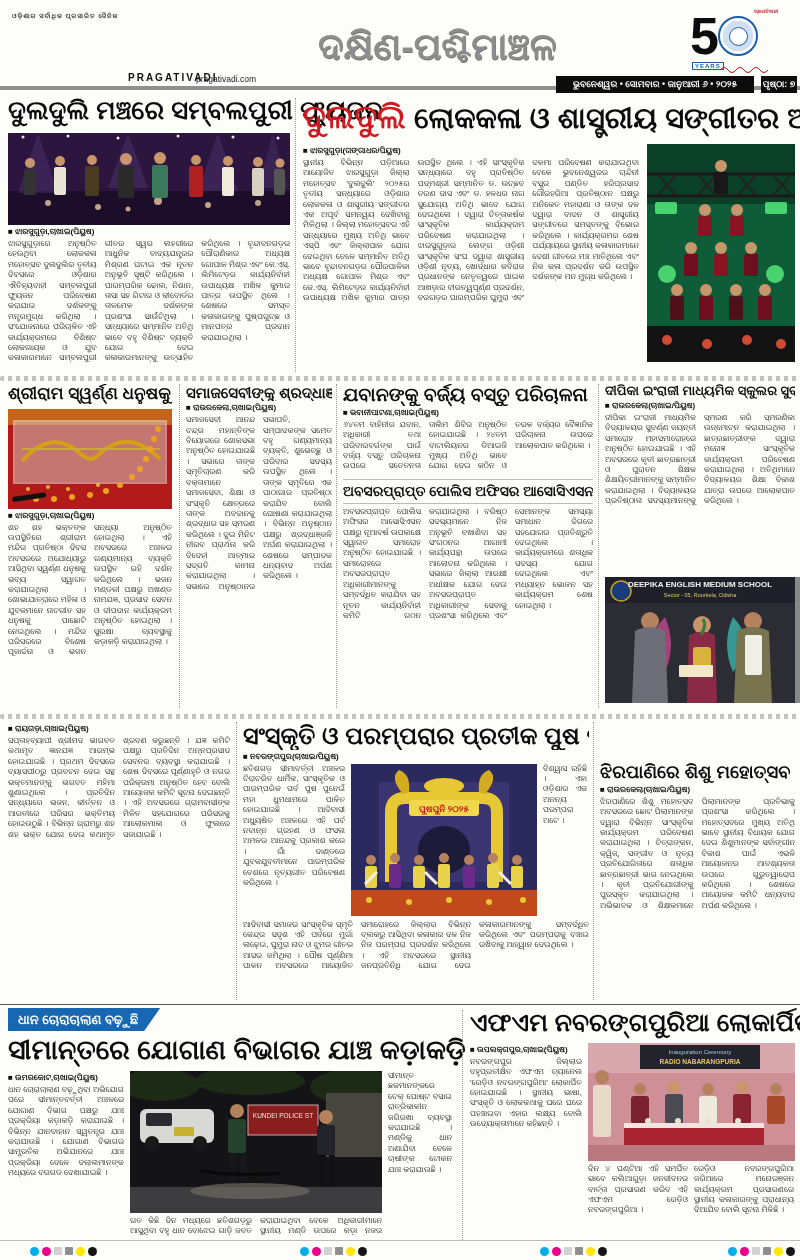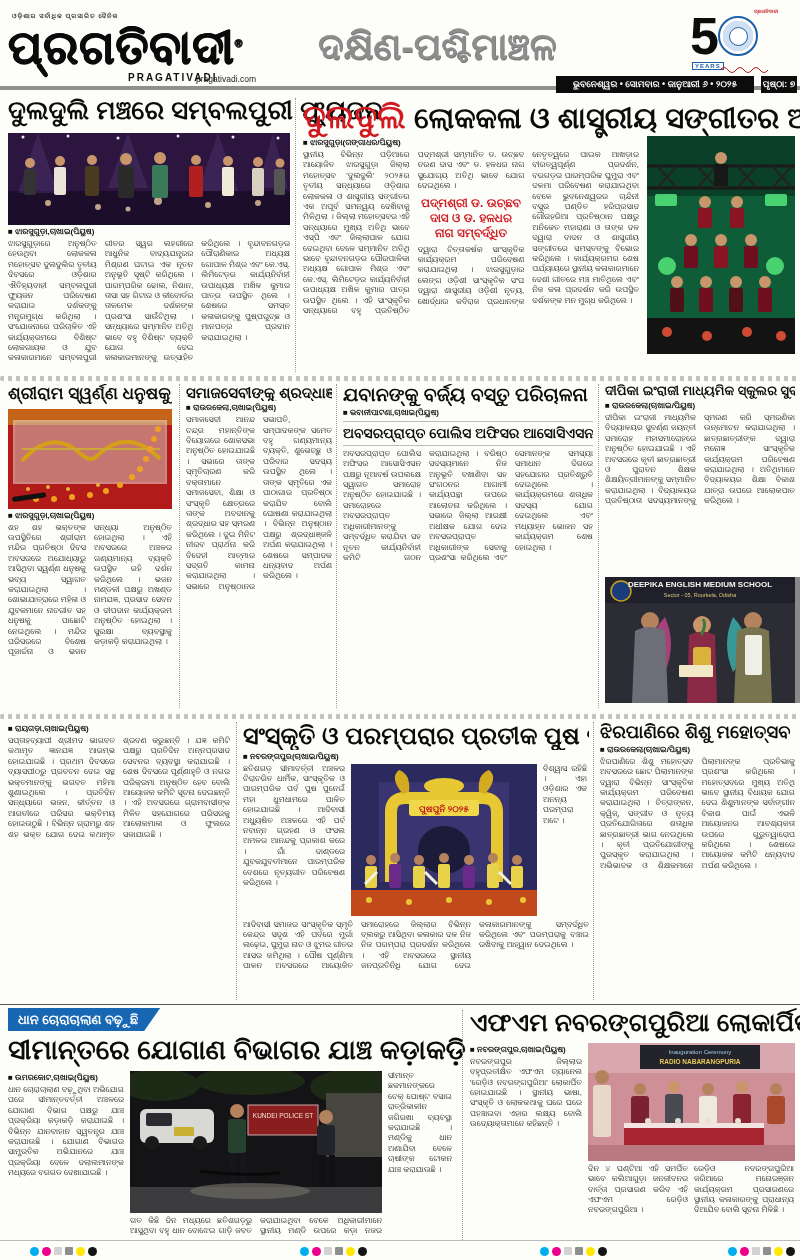--- a/index.html
+++ b/index.html
@@ -58,21 +58,20 @@
   .cmyk { position:absolute; top:1246px; height:10px; display:flex; gap:3px; align-items:center; }
   .cmyk i { display:block; width:9px; height:9px; border-radius:50%; }
   .cmyk .sq { border-radius:1px; width:8px; height:8px; }
 </style>
 </head>
 <body>
 
 <div class="page">
 
   <div class="tagline">ଓଡ଼ିଶାର ସର୍ବାଧିକ ପ୍ରସାରିତ ଦୈନିକ</div>
-  <div class="mast"><span>ପ୍ରଗତିବାଦୀ</span><sup>®</sup></div>
   <div class="mast-en">PRAGATIVADI</div>
   <div class="mast-web">pragativadi.com</div>
   <div class="edition">ଦକ୍ଷିଣ-ପଶ୍ଚିମାଞ୍ଚଳ</div>
 
   <div class="logo50">
     <div class="brand-small">ପ୍ରଗତିବାଦୀ</div>
     <div class="five">5</div>
     <div class="emblem"></div>
     <div class="years">YEARS</div>
     <svg class="squiggle" viewBox="0 0 60 10">
@@ -135,26 +134,25 @@
       </svg>
     </div>
     <div class="byline">■ ଝାରସୁଗୁଡ଼ା,ଚାଖାଇ(ପିୟୁଷ)</div>
     <div class="body c3" style="height:128px;">ଝାରସୁଗୁଡ଼ାରେ ଅନୁଷ୍ଠିତ ହେଉଥିବା ଲୋକକଳା ମହୋତ୍ସବ ଦୁଲଦୁଲିର ତୃତୀୟ ଦିବସରେ ଓଡ଼ିଶାର ଐତିହ୍ୟବାହୀ ସମ୍ବଲପୁରୀ ଫ୍ୟୁଜନ ପରିବେଷଣ କରାଯାଇ ଦର୍ଶକଙ୍କୁ ମନ୍ତ୍ରମୁଗ୍ଧ କରିଥିଲା । ସଂଯୋଜନାରେ ପରିଚାଳିତ ଏହି କାର୍ଯ୍ୟକ୍ରମରେ ବିଶିଷ୍ଟ ଲୋକଗାୟକ ଓ ଯୁବ କଳାକାରମାନେ ସମ୍ବଲପୁରୀ ଗୀତର ସ୍ୱର ଲହରୀରେ ଆଧୁନିକ ବାଦ୍ୟଯନ୍ତ୍ରର ମିଶ୍ରଣ ଘଟାଇ ଏକ ନୂତନ ଅନୁଭୂତି ସୃଷ୍ଟି କରିଥିଲେ । ପାରମ୍ପରିକ ଢୋଲ, ନିଶାନ, ତାସା ସହ ଗିଟାର ଓ କୀବୋର୍ଡର ତାଳମେଳ ଦର୍ଶକଙ୍କ ପ୍ରଶଂସା ସାଉଁଟିଥିଲା । ସନ୍ଧ୍ୟାରେ ସମ୍ମାନିତ ଅତିଥି ଭାବେ ବହୁ ବିଶିଷ୍ଟ ବ୍ୟକ୍ତି ଯୋଗ ଦେଇ କଳାକାରମାନଙ୍କୁ ଉତ୍ସାହିତ କରିଥିଲେ । ବୃନ୍ଦାବନଗଡ଼ର ପୌରାଣିକାର ଅଧ୍ୟକ୍ଷ ଗୋପାଳ ମିଶ୍ର ଏବଂ କେ.ଏସ୍. ଲିମିଟେଡ଼ର କାର୍ଯ୍ୟନିର୍ବାହୀ ଉପାଧ୍ୟକ୍ଷ ଅଖିଳ କୁମାର ପାତ୍ର ଉପସ୍ଥିତ ଥିଲେ । ଶେଷରେ ସମସ୍ତ କଳାକାରଙ୍କୁ ପୁଷ୍ପଗୁଚ୍ଛ ଓ ମାନପତ୍ର ପ୍ରଦାନ କରାଯାଇଥିଲା ।</div>
   </div>
 
   <div class="vsep" style="left:295px; top:98px; height:274px;"></div>
 
   <div class="art" style="left:303px; top:98px; width:492px;">
     <div class="hl" style="font-size:29px; white-space:nowrap;"><span class="red" style="font-size:33px;">ଦୁଲଦୁଲି</span><span> ଲୋକକଳା ଓ ଶାସ୍ତ୍ରୀୟ ସଙ୍ଗୀତର ଅପୂର୍ବ ସମନ୍ୱୟ</span></div>
-    <div style="display:flex; gap:8px; margin-top:0;">
+    <div style="display:flex; gap:8px; margin-top:8px;">
       <div style="width:336px;">
         <div class="byline">■ ଝାରସୁଗୁଡ଼ା(ଗଙ୍ଗାଧର/ପିୟୁଷ)</div>
         <div class="body c3" style="height:208px;">
           <span>ସ୍ଥାନୀୟ ବିଭିନ୍ନ ପଡ଼ିଆରେ ଆୟୋଜିତ ଝାରସୁଗୁଡ଼ା ଜିଲ୍ଲା ମହୋତ୍ସବ 'ଦୁଲଦୁଲି' ୨୦୨୫ର ତୃତୀୟ ସନ୍ଧ୍ୟାରେ ଓଡ଼ିଶାର ଲୋକକଳା ଓ ଶାସ୍ତ୍ରୀୟ ସଙ୍ଗୀତର ଏକ ଅପୂର୍ବ ସମନ୍ୱୟ ଦେଖିବାକୁ ମିଳିଥିଲା । ଜିଲ୍ଲା ମହୋତ୍ସବର ଏହି ସନ୍ଧ୍ୟାରେ ମୁଖ୍ୟ ଅତିଥି ଭାବେ ଏସ୍‌ପି ଏବଂ ଜିଲ୍ଲାପାଳ ଯୋଗ ଦେଇଥିବା ବେଳେ ସମ୍ମାନିତ ଅତିଥି ଭାବେ ବୃନ୍ଦାବନଗଡ଼ର ପୌରପାଳିକା ଅଧ୍ୟକ୍ଷ ଗୋପାଳ ମିଶ୍ର ଏବଂ କେ.ଏସ୍. ଲିମିଟେଡ଼ର କାର୍ଯ୍ୟନିର୍ବାହୀ ଉପାଧ୍ୟକ୍ଷ ଅଖିଳ କୁମାର ପାତ୍ର ଉପସ୍ଥିତ ଥିଲେ । ଏହି ସାଂସ୍କୃତିକ ସନ୍ଧ୍ୟାରେ ବହୁ ପ୍ରତିଷ୍ଠିତ ପଦ୍ମଶ୍ରୀ ସମ୍ମାନିତ ଡ. ଉଚ୍ଛବ ଚରଣ ଦାସ ଏବଂ ଡ. ହଳଧର ନାଗ ସୁଯୋଗ୍ୟ ଅତିଥି ଭାବେ ଯୋଗ ଦେଇଥିଲେ ।</span>
-          <span class="subhead-red" style="display:block;">ପଦ୍ମଶ୍ରୀ ଡ. ଉଚ୍ଛବ ଦାସ ଓ ଡ. ହଳଧର ନାଗ ସମ୍ବର୍ଦ୍ଧିତ</span>
           <span>ଦ୍ୱାରା ଚିତ୍ତାକର୍ଷକ ସାଂସ୍କୃତିକ କାର୍ଯ୍ୟକ୍ରମ ପରିବେଷଣ କରାଯାଇଥିଲା । ଝାରସୁଗୁଡ଼ାର ଲେଙ୍ଗ ଓଡ଼ିଶୀ ସାଂସ୍କୃତିକ ସଂଘ ଦ୍ୱାରା ଶାସ୍ତ୍ରୀୟ ଓଡ଼ିଶୀ ନୃତ୍ୟ, ଖୋର୍ଦ୍ଧାର କବିରାଜ ପ୍ରଧାନଙ୍କ ନେତୃତ୍ୱରେ ପାଇକ ଆଖଡ଼ାର ବୀରତ୍ୱପୂର୍ଣ୍ଣ ପ୍ରଦର୍ଶନ, ବରଗଡ଼ର ପାରମ୍ପରିକ ଘୁମୁରା ଏବଂ ଦଳମା ପରିବେଷଣ କରାଯାଇଥିବା ବେଳେ ଭୁବନେଶ୍ୱରର ଚାନ୍ଦିନୀ ବସ୍ତ୍ର ପଣ୍ଡିତ ହରିପ୍ରସାଦ ଗୌରହରିଆ ପ୍ରତିଷ୍ଠାନ ପକ୍ଷରୁ ଅନିକେତ ମହାରାଣା ଓ ତାଙ୍କ ଦଳ ଦ୍ୱାରା ବାଦନ ଓ ଶାସ୍ତ୍ରୀୟ ସଙ୍ଗୀତରେ ସମସ୍ତଙ୍କୁ ବିଭୋର କରିଥିଲେ । କାର୍ଯ୍ୟକ୍ରମର ଶେଷ ପର୍ଯ୍ୟାୟରେ ସ୍ଥାନୀୟ କଳାକାରମାନେ ଦେଶୀ ଗୀତରେ ମଞ୍ଚ ମାତିଥିଲେ ଏବଂ ନିଜ କଳା ପ୍ରଦର୍ଶନ କରି ଉପସ୍ଥିତ ଦର୍ଶକଙ୍କ ମନ ମୁଗ୍ଧ କରିଥିଲେ ।</span>
         </div>
       </div>
       <div class="ph" style="width:148px; height:218px;">
         <svg width="148" height="218" viewBox="0 0 148 218">
           <rect width="148" height="218" fill="#0f5c38"></rect>
           <rect width="148" height="60" fill="#0a3f28"></rect>
           <g stroke="#1a1a1a" stroke-width="3">
               <line x1="0" y1="52" x2="148" y2="52"></line>
               <line x1="0" y1="30" x2="148" y2="30"></line>
@@ -253,20 +251,21 @@
     <div class="hl" style="font-size:15px; white-space:nowrap; overflow:hidden;">ସମାଜସେବୀଙ୍କୁ ଶ୍ରଦ୍ଧାଞ୍ଜଳି</div>
     <div class="byline">■ ରାଉରକେଲା,ଚାଖାଇ(ପିୟୁଷ)</div>
     <div class="body c2" style="height:286px;">ସମାଜସେବୀ ଆନନ୍ଦ ଚନ୍ଦ୍ର ମହାନ୍ତିଙ୍କ ବିୟୋଗରେ ଶୋକସଭା ଅନୁଷ୍ଠିତ ହୋଇଯାଇଛି । ସଭାରେ ତାଙ୍କ ସ୍ମୃତିଚାରଣ କରି ବକ୍ତାମାନେ ସମାଜସେବା, ଶିକ୍ଷା ଓ ସଂସ୍କୃତି କ୍ଷେତ୍ରରେ ତାଙ୍କ ଅବଦାନକୁ ଶ୍ରଦ୍ଧାର ସହ ସ୍ମରଣ କରିଥିଲେ । ଦୁଇ ମିନିଟ ନୀରବ ପ୍ରାର୍ଥନା କରି ବିଦେହୀ ଆତ୍ମାର ସଦ୍‌ଗତି କାମନା କରାଯାଇଥିଲା । ସଭାରେ ଅନୁଷ୍ଠାନର ସଭାପତି, ସମ୍ପାଦକଙ୍କ ସମେତ ବହୁ ଗଣ୍ୟମାନ୍ୟ ବ୍ୟକ୍ତି, ଶୁଭେଚ୍ଛୁ ଓ ପରିବାର ସଦସ୍ୟ ଉପସ୍ଥିତ ଥିଲେ । ତାଙ୍କ ସ୍ମୃତିରେ ଏକ ପାଠାଗାର ପ୍ରତିଷ୍ଠା କରାଯିବ ବୋଲି ଘୋଷଣା କରାଯାଇଥିଲା । ବିଭିନ୍ନ ଅନୁଷ୍ଠାନ ପକ୍ଷରୁ ଶ୍ରଦ୍ଧାଞ୍ଜଳି ଅର୍ପଣ କରାଯାଇଥିଲା । ଶେଷରେ ସମ୍ପାଦକ ଧନ୍ୟବାଦ ଅର୍ପଣ କରିଥିଲେ ।</div>
   </div>
 
   <div class="vsep" style="left:336px; top:384px; height:324px;"></div>
 
   <div class="art" style="left:343px; top:384px; width:250px;">
     <div class="hl" style="font-size:19px; white-space:nowrap; overflow:hidden;">ଯବାନଙ୍କୁ ବର୍ଜ୍ୟ ବସ୍ତୁ ପରିଚାଳନା ତାଲିମ</div>
     <div class="byline">■ ଭବାନୀପାଟଣା,ଚାଖାଇ(ପିୟୁଷ)</div>
+    <div class="body c3" style="height:56px;">୬୪ତମ ବାହିନୀର ଯବାନ, ଅଧିକାରୀ ତଥା ପରିବାରବର୍ଗଙ୍କ ପାଇଁ ବର୍ଜ୍ୟ ବସ୍ତୁ ପରିଚାଳନା ଉପରେ ସଚେତନତା ତାଲିମ ଶିବିର ଅନୁଷ୍ଠିତ ହୋଇଯାଇଛି । ୨୪ତମ ବାଟାଲିୟନର ଡିଆଇଜି ମୁଖ୍ୟ ଅତିଥି ଭାବେ ଯୋଗ ଦେଇ କଠିନ ଓ ତରଳ ବର୍ଜ୍ୟର ବୈଜ୍ଞାନିକ ପରିଚାଳନା ଉପରେ ଆଲୋକପାତ କରିଥିଲେ ।</div>
     <div class="subhead-outline">ଅବସରପ୍ରାପ୍ତ ପୋଲିସ ଅଫିସର ଆସୋସିଏସନର ନୂଆବର୍ଷିକ ସ୍ୱାଗତ</div>
     <div class="body c3" style="height:198px;">ଅବସରପ୍ରାପ୍ତ ପୋଲିସ ଅଫିସର ଆସୋସିଏସନ ପକ୍ଷରୁ ନୂଆବର୍ଷ ଉପଲକ୍ଷେ ସ୍ୱାଗତ ସମାରୋହ ଅନୁଷ୍ଠିତ ହୋଇଯାଇଛି । ସମାରୋହରେ ଅବସରପ୍ରାପ୍ତ ଅଧିକାରୀମାନଙ୍କୁ ସମ୍ବର୍ଦ୍ଧିତ କରାଯିବା ସହ ନୂତନ କାର୍ଯ୍ୟନିର୍ବାହୀ କମିଟି ଗଠନ କରାଯାଇଥିଲା । ବରିଷ୍ଠ ସଦସ୍ୟମାନେ ନିଜ ଅନୁଭୂତି ବଖାଣିବା ସହ ସଂଗଠନର ଆଗାମୀ କାର୍ଯ୍ୟପନ୍ଥା ଉପରେ ଆଲୋଚନା କରିଥିଲେ । ସଭାରେ ଜିଲ୍ଲା ଆରକ୍ଷୀ ଅଧୀକ୍ଷକ ଯୋଗ ଦେଇ ଅବସରପ୍ରାପ୍ତ ଅଧିକାରୀଙ୍କ ସେବାକୁ ପ୍ରଶଂସା କରିଥିଲେ ଏବଂ ସେମାନଙ୍କ ସମସ୍ୟା ସମାଧାନ ଦିଗରେ ସହଯୋଗର ପ୍ରତିଶ୍ରୁତି ଦେଇଥିଲେ । କାର୍ଯ୍ୟକ୍ରମରେ ଶତାଧିକ ସଦସ୍ୟ ଯୋଗ ଦେଇଥିଲେ ଏବଂ ମଧ୍ୟାହ୍ନ ଭୋଜନ ସହ କାର୍ଯ୍ୟକ୍ରମ ଶେଷ ହୋଇଥିଲା ।</div>
   </div>
 
   <div class="vsep" style="left:598px; top:384px; height:324px;"></div>
 
   <div class="art" style="left:605px; top:384px; width:190px;">
     <div class="hl" style="font-size:13px; white-space:nowrap; overflow:hidden;">ଦୀପିକା ଇଂରାଜୀ ମାଧ୍ୟମିକ ସ୍କୁଲର ସୁବର୍ଣ୍ଣ ଜୟନ୍ତୀ</div>
     <div class="byline">■ ରାଉରକେଲା(ଚାଖାଇ/ପିୟୁଷ)</div>
     <div class="body c2" style="height:160px;">ଦୀପିକା ଇଂରାଜୀ ମାଧ୍ୟମିକ ବିଦ୍ୟାଳୟର ସୁବର୍ଣ୍ଣ ଜୟନ୍ତୀ ସମାରୋହ ମହାସମାରୋହରେ ଅନୁଷ୍ଠିତ ହୋଇଯାଇଛି । ଏହି ଅବସରରେ କୃତୀ ଛାତ୍ରଛାତ୍ରୀ ଓ ପୁରାତନ ଶିକ୍ଷକ ଶିକ୍ଷୟିତ୍ରୀମାନଙ୍କୁ ସମ୍ମାନିତ କରାଯାଇଥିଲା । ବିଦ୍ୟାଳୟର ପ୍ରତିଷ୍ଠାତା ସଦସ୍ୟମାନଙ୍କୁ ସ୍ମରଣ କରି ସ୍ମରଣିକା ଉନ୍ମୋଚନ କରାଯାଇଥିଲା । ଛାତ୍ରଛାତ୍ରୀଙ୍କ ଦ୍ୱାରା ମନୋଜ୍ଞ ସାଂସ୍କୃତିକ କାର୍ଯ୍ୟକ୍ରମ ପରିବେଷଣ କରାଯାଇଥିଲା । ଅତିଥିମାନେ ବିଦ୍ୟାଳୟର ଶିକ୍ଷା ବିକାଶ ଯାତ୍ରା ଉପରେ ଆଲୋକପାତ କରିଥିଲେ ।</div>
@@ -350,21 +349,21 @@
         </svg>
       </div>
       <div class="body c1" style="width:44px; height:152px;">ବିଶ୍ୱାସ ରହିଛି । ଏହା ଓଡ଼ିଶାର ଏକ ଅନନ୍ୟ ପରମ୍ପରା ଅଟେ ।</div>
     </div>
     <div class="body c3" style="height:82px; margin-top:4px;">ଆଦିବାସୀ ସମାଜର ସାଂସ୍କୃତିକ ସ୍ମୃତି କେନ୍ଦ୍ର ସଦୃଶ ଏହି ପର୍ବରେ ମୁର୍ଗା ଲଢ଼େଇ, ଘୁମୁରା ନାଚ ଓ ଝୁମର ଗୀତର ଆସର ଜମିଥିଲା । ପୌଷ ପୂର୍ଣ୍ଣିମା ପାଳନ ଅବସରରେ ଆୟୋଜିତ ସମାରୋହରେ ଜିଲ୍ଲାର ବିଭିନ୍ନ ବ୍ଲକରୁ ଆସିଥିବା କଳାକାର ଦଳ ନିଜ ନିଜ ପରମ୍ପରା ପ୍ରଦର୍ଶନ କରିଥିଲେ । ଏହି ଅବସରରେ ସ୍ଥାନୀୟ ଜନପ୍ରତିନିଧି ଯୋଗ ଦେଇ କଳାକାରମାନଙ୍କୁ ସମ୍ବର୍ଦ୍ଧିତ କରିଥିଲେ ଏବଂ ପରମ୍ପରାକୁ ବଞ୍ଚାଇ ରଖିବାକୁ ଆହ୍ୱାନ ଦେଇଥିଲେ ।</div>
   </div>
 
   <div class="vsep" style="left:593px; top:722px; height:278px;"></div>
 
   <div class="art" style="left:600px; top:722px; width:195px;">
-    <div class="hl" style="font-size:18px; white-space:nowrap; overflow:hidden;">ଝିରପାଣିରେ ଶିଶୁ ମହୋତ୍ସବ</div>
+    <div class="hl" style="font-size:18px; white-space:nowrap; overflow:hidden;margin-top:40px;">ଝିରପାଣିରେ ଶିଶୁ ମହୋତ୍ସବ</div>
     <div class="byline">■ ରାଉରକେଲା(ଚାଖାଇ/ପିୟୁଷ)</div>
     <div class="body c2" style="height:240px;">ଝିରପାଣିରେ ଶିଶୁ ମହୋତ୍ସବ ଅବସରରେ ଛୋଟ ପିଲାମାନଙ୍କ ଦ୍ୱାରା ବିଭିନ୍ନ ସାଂସ୍କୃତିକ କାର୍ଯ୍ୟକ୍ରମ ପରିବେଷଣ କରାଯାଇଥିଲା । ଚିତ୍ରାଙ୍କନ, କ୍ୱିଜ୍, ସଙ୍ଗୀତ ଓ ନୃତ୍ୟ ପ୍ରତିଯୋଗିତାରେ ଶତାଧିକ ଛାତ୍ରଛାତ୍ରୀ ଭାଗ ନେଇଥିଲେ । କୃତୀ ପ୍ରତିଯୋଗୀଙ୍କୁ ପୁରସ୍କୃତ କରାଯାଇଥିଲା । ଅଭିଭାବକ ଓ ଶିକ୍ଷକମାନେ ପିଲାମାନଙ୍କ ପ୍ରତିଭାକୁ ପ୍ରଶଂସା କରିଥିଲେ । ମହୋତ୍ସବରେ ମୁଖ୍ୟ ଅତିଥି ଭାବେ ସ୍ଥାନୀୟ ବିଧାୟକ ଯୋଗ ଦେଇ ଶିଶୁମାନଙ୍କ ସର୍ବାଙ୍ଗୀନ ବିକାଶ ପାଇଁ ଏଭଳି ଆୟୋଜନର ଆବଶ୍ୟକତା ଉପରେ ଗୁରୁତ୍ୱାରୋପ କରିଥିଲେ । ଶେଷରେ ଆୟୋଜକ କମିଟି ଧନ୍ୟବାଦ ଅର୍ପଣ କରିଥିଲେ ।</div>
   </div>
 
   <div class="botline"></div>
 
   <div class="art" style="left:8px; top:1008px; width:450px;">
     <div class="kicker">ଧାନ ଚୋରାଚାଲାଣ ବଢ଼ୁଛି</div>
     <div class="hl" style="font-size:27px; margin-top:27px; white-space:nowrap;">ସୀମାନ୍ତରେ ଯୋଗାଣ ବିଭାଗର ଯାଞ୍ଚ କଡ଼ାକଡ଼ି</div>
     <div style="display:flex; gap:6px; margin-top:5px;">
@@ -407,21 +406,21 @@
       <div class="body c1" style="width:64px; height:176px;">ସୀମାନ୍ତ ଛକମାନଙ୍କରେ ଚେକ୍ ପୋଷ୍ଟ ବସାଇ ରାତ୍ରିକାଳୀନ ଜଗିରଖା ବ୍ୟବସ୍ଥା କରାଯାଇଛି । ମଣ୍ଡିକୁ ଧାନ ଅଣାଯିବା ବେଳେ ଚାଷୀଙ୍କ ଟୋକନ ଯାଞ୍ଚ କରାଯାଉଛି ।</div>
     </div>
   </div>
 
   <div class="vsep" style="left:462px; top:1010px; height:230px;"></div>
 
   <div class="art" style="left:470px; top:1008px; width:325px;">
     <div class="hl" style="font-size:25px; white-space:nowrap;">ଏଫଏମ ନବରଙ୍ଗପୁରିଆ ଲୋକାର୍ପିତ</div>
     <div style="display:flex; gap:6px; margin-top:6px;">
       <div style="width:112px;">
-        <div class="byline">■ ନବରଙ୍ଗପୁର,ଚାଖାଇ(ପିୟୁଷ)</div>
+        <div class="byline">■ ଉପଲକ୍ଗପୁର,ଚାଖାଇ(ପିୟୁଷ)</div>
         <div class="body c1" style="height:180px;">ନବରଙ୍ଗପୁର ଜିଲ୍ଲାର ବହୁପ୍ରତୀକ୍ଷିତ ଏଫଏମ ଚ୍ୟାନେଲ 'ରେଡ଼ିଓ ନବରଙ୍ଗପୁରିଆ' ଲୋକାର୍ପିତ ହୋଇଯାଇଛି । ସ୍ଥାନୀୟ ଭାଷା, ସଂସ୍କୃତି ଓ ଲୋକକଥାକୁ ଘରେ ଘରେ ପହଞ୍ଚାଇବା ଏହାର ଲକ୍ଷ୍ୟ ବୋଲି ଉଦ୍ୟୋକ୍ତାମାନେ କହିଛନ୍ତି ।</div>
       </div>
       <div>
         <div class="ph" style="width:207px; height:118px;">
           <svg width="207" height="118" viewBox="0 0 207 118">
             <rect width="207" height="118" fill="#cf8f96"></rect>
             <rect width="207" height="30" fill="#d9a8ae"></rect>
             <rect x="52" y="2" width="120" height="24" fill="#23232b"></rect>
             <text x="112" y="11" font-size="6" fill="#9ecbe8" text-anchor="middle" font-family="Liberation Sans, sans-serif">Inauguration Ceremony</text>
             <text x="112" y="21" font-size="6.5" font-weight="bold" fill="#e8c85a" text-anchor="middle" font-family="Liberation Sans, sans-serif">RADIO NABARANGPURIA</text>

